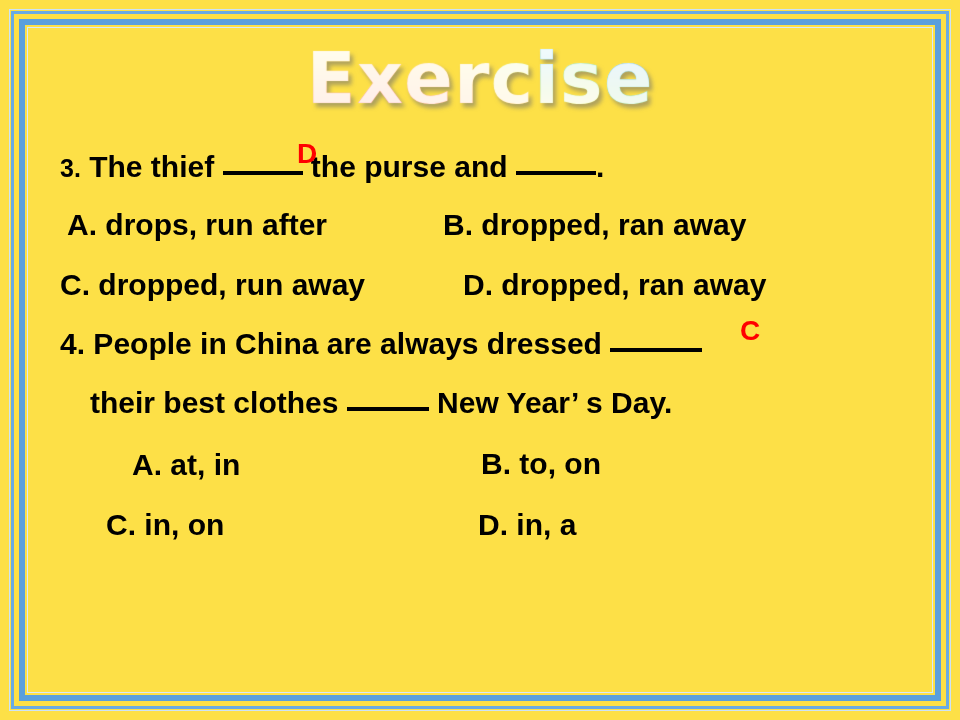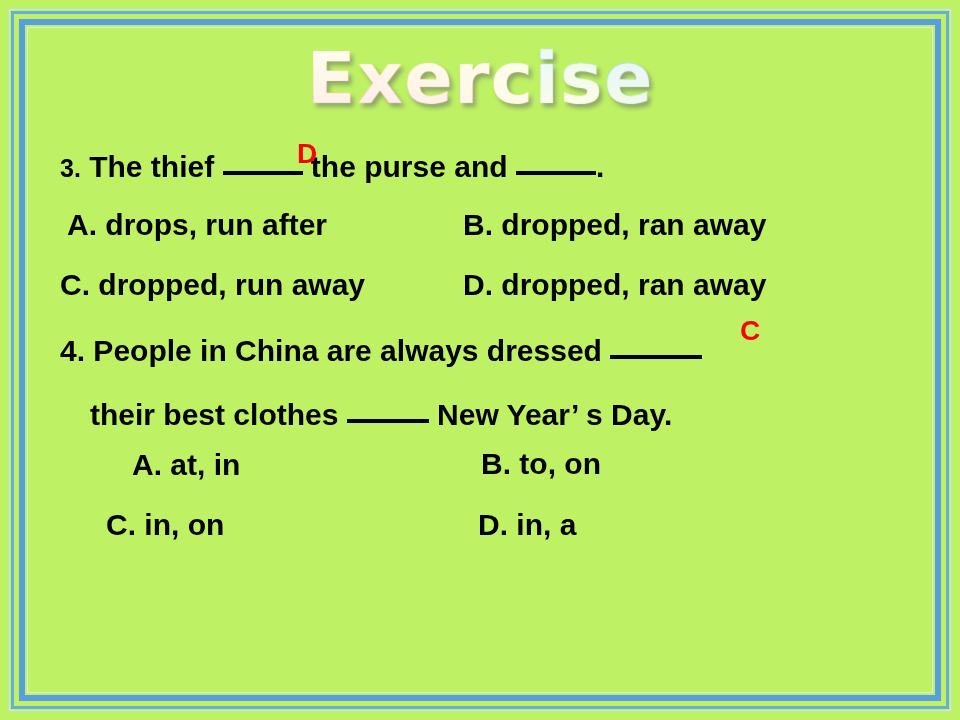--- a/index.html
+++ b/index.html
@@ -12,21 +12,21 @@
     height: 720px;
     font-family: "Liberation Sans", sans-serif;
     overflow: hidden;
   }
 
   
   .slide {
     position: relative;
     width: 960px;
     height: 720px;
-    background: #bef264;
+    background: #fde047;
     box-sizing: border-box;
     text-decoration: underline;
   }
 
   .frame-outer {
     position: absolute;
     left: 11px;
     top: 11px;
     right: 11px;
     bottom: 11px;
@@ -160,30 +160,30 @@
     </div>
   </div>
 
   <div class="lines">
 
     <div class="line" style="position:absolute; left:52px; top:14px;"><span class="qnum-small">3.</span><span> The thief </span><span class="blank" style="width:80px;"></span><span> the purse and </span><span class="blank" style="width:80px;"></span><span>.</span></div>
 
     <div class="answer-mark" style="left:297px; top:2px;">D</div>
 
     <div class="line" style="position:absolute; left:59px; top:72px;">A. drops, run after</div>
-    <div class="line" style="position:absolute; left:455px; top:72px;">B. dropped, ran away</div>
+    <div class="line" style="position:absolute; left:435px; top:72px;">B. dropped, ran away</div>
 
     <div class="line" style="position:absolute; left:52px; top:132px;">C. dropped, run away</div>
     <div class="line" style="position:absolute; left:455px; top:132px;">D. dropped, ran away</div>
 
-    <div class="line" style="position:absolute; left:52px; top:198px;"><span>4.</span><span> People in China are always dressed </span><span class="blank" style="width:92px;"></span></div>
+    <div class="line" style="position:absolute; left:52px; top:191px;"><span>4.</span><span> People in China are always dressed </span><span class="blank" style="width:92px;"></span></div>
 
     <div class="answer-mark" style="left:740px; top:179px;">C</div>
 
-    <div class="line" style="position:absolute; left:82px; top:262px;"><span>their best clothes </span><span class="blank" style="width:82px;"></span><span> New Year’ s Day.</span></div>
+    <div class="line" style="position:absolute; left:82px; top:250px;"><span>their best clothes </span><span class="blank" style="width:82px;"></span><span> New Year’ s Day.</span></div>
 
     <div class="line" style="position:absolute; left:124px; top:312px;">A. at, in</div>
     <div class="line" style="position:absolute; left:473px; top:311px;">B. to, on</div>
 
     <div class="line" style="position:absolute; left:98px; top:372px;text-align:center;">C. in, on</div>
     <div class="line" style="position:absolute; left:470px; top:372px;">D. in, a</div>
 
   </div>
 </div>
 

